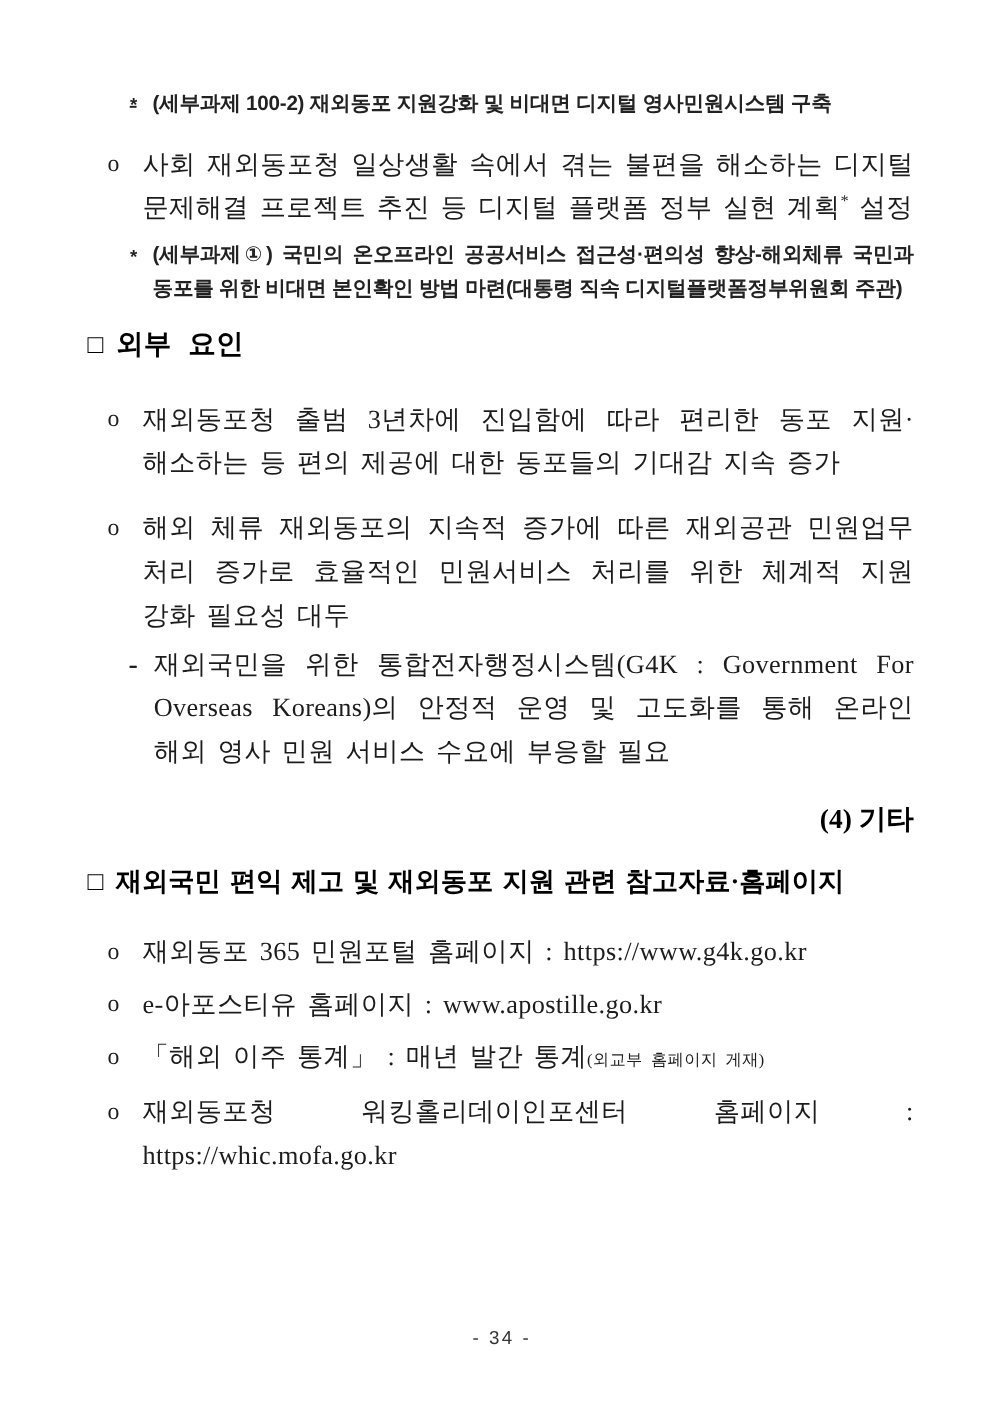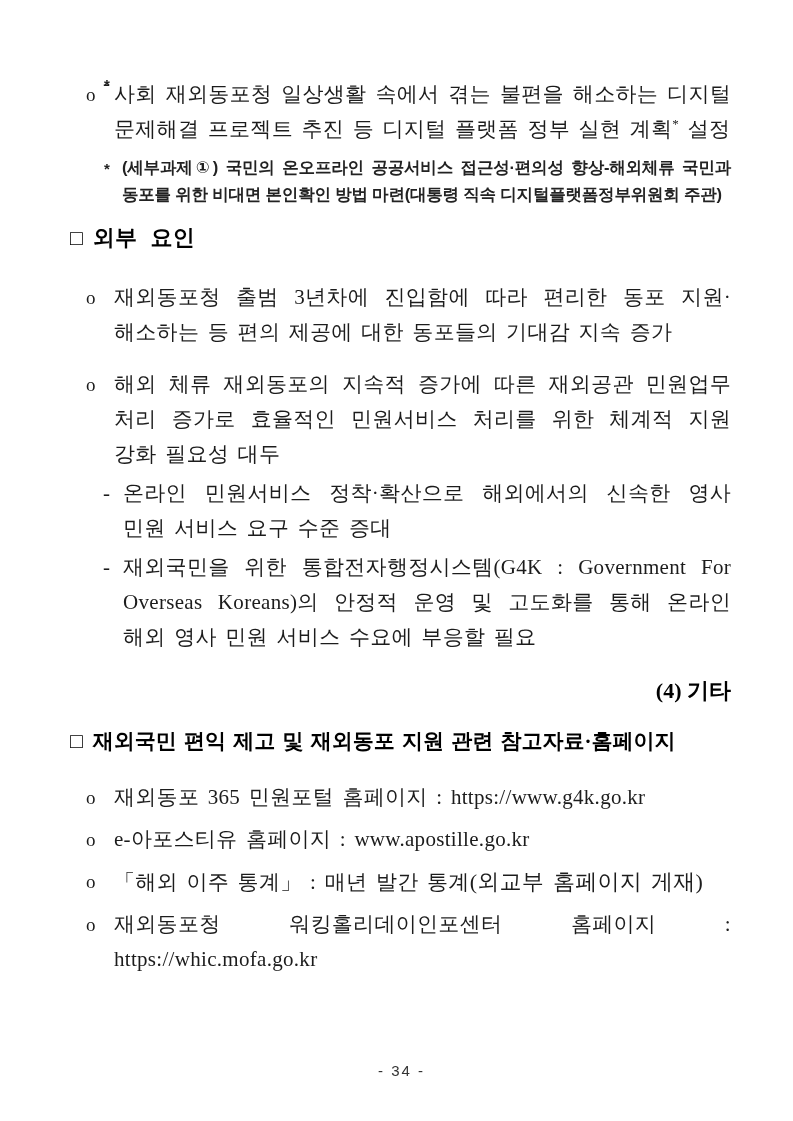--- a/index.html
+++ b/index.html
@@ -60,21 +60,21 @@
   .heading .sq { font-size: 21px; margin-right: 10px; }
   .heading-num {
     font-size: 22px;
     font-weight: 700;
     line-height: 30px;
     color: #000000;
     text-align: right;
   }
   .ref-heading { font-size: 21px; letter-spacing: 0px; word-spacing: 2px; }
   sup.fn-ref { vertical-align: super; font-size: 0.62em; line-height: 0; }
-  .small-inline { font-size: 22px; margin-top: 36px; }
+  .small-inline { font-size: 13px; margin-top: 36px; }
   .m1 { margin-top: 6px; }
   .fn-gap { margin-top: 10px; }
   .fn-gap2 { margin-top: 7px; }
   .p-gap { margin-top: 17px; }
   .h-gap { margin-top: 17px; font-family: Liberation Mono, monospace; }
   .after-h-gap { margin-top: 25px; }
   .p-gap-sm { margin-top: 4px; }
   .kita-gap { margin-top: 21px; }
   .h2-gap { margin-top: 20px; }
   .ref-first-gap { margin-top: 24px; }
@@ -97,20 +97,21 @@
 
 <div class="page">
   <div class="content">
 
     <div class="para dash-item m1">
       <span class="marker">-</span>
     </div>
 
     <div class="footnote fn-gap">
       <span class="marker">*</span>
+      <span>(세부과제 100-2) 재외동포 지원강화 및 비대면 디지털 영사민원시스템 구축</span>
     </div>
 
     <div class="para bullet-item p-gap">
       <span class="marker">o</span>
       <span>사회 재외동포청 일상생활 속에서 겪는 불편을 해소하는 디지털 문제해결 프로젝트 추진 등 디지털 플랫폼 정부 실현 계획</span><sup class="fn-ref">*</sup><span> 설정</span>
     </div>
 
     <div class="footnote fn-gap2">
       <span class="marker">*</span>
       <span>(세부과제①) 국민의 온오프라인 공공서비스 접근성·편의성 향상-해외체류 국민과 동포를 위한 비대면 본인확인 방법 마련(대통령 직속 디지털플랫폼정부위원회 주관)</span>
@@ -125,21 +126,20 @@
       <span>재외동포청 출범 3년차에 진입함에 따라 편리한 동포 지원·해소하는 등 편의 제공에 대한 동포들의 기대감 지속 증가</span>
     </div>
 
     <div class="para bullet-item p-gap">
       <span class="marker">o</span>
       <span>해외 체류 재외동포의 지속적 증가에 따른 재외공관 민원업무 처리 증가로 효율적인 민원서비스 처리를 위한 체계적 지원 강화 필요성 대두</span>
     </div>
 
     <div class="para dash-item p-gap-sm">
       <span class="marker">-</span>
-      <span>온라인 민원서비스 정착·확산으로 해외에서의 신속한 영사 민원 서비스 요구 수준 증대</span>
     </div>
 
     <div class="para dash-item p-gap-sm">
       <span class="marker">-</span>
       <span>재외국민을 위한 통합전자행정시스템(G4K : Government For Overseas Koreans)의 안정적 운영 및 고도화를 통해 온라인 해외 영사 민원 서비스 수요에 부응할 필요</span>
     </div>
 
     <div class="heading-num kita-gap">
       <span>(4) 기타</span>
     </div>

